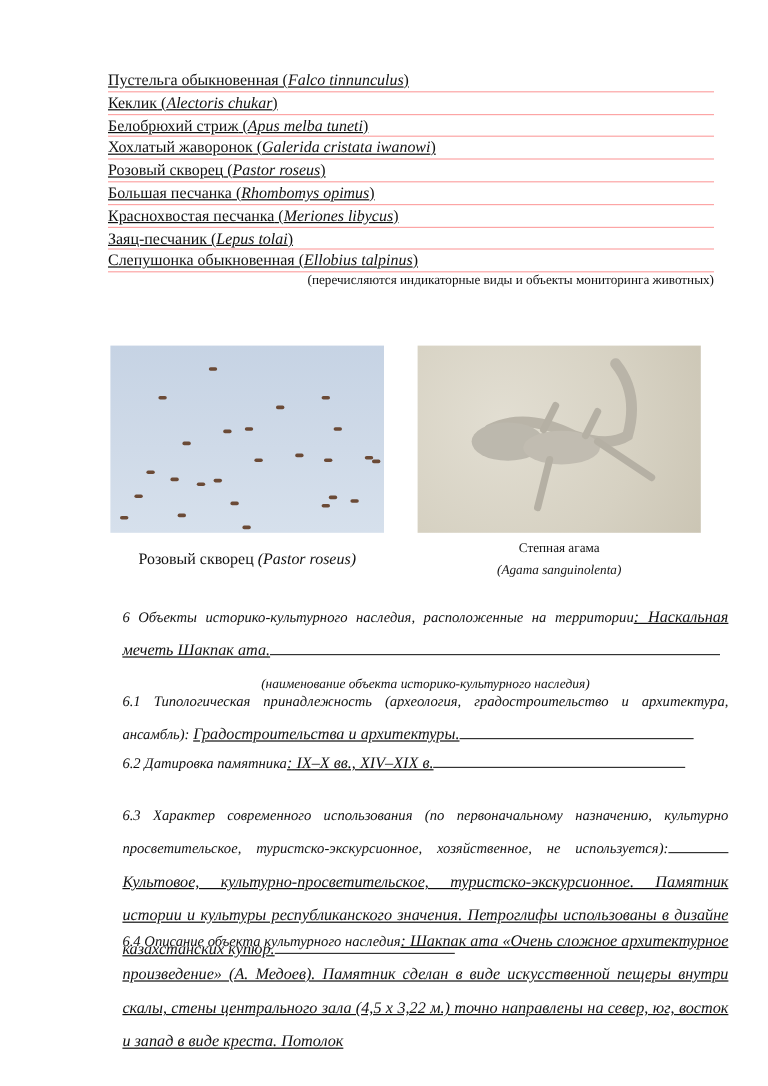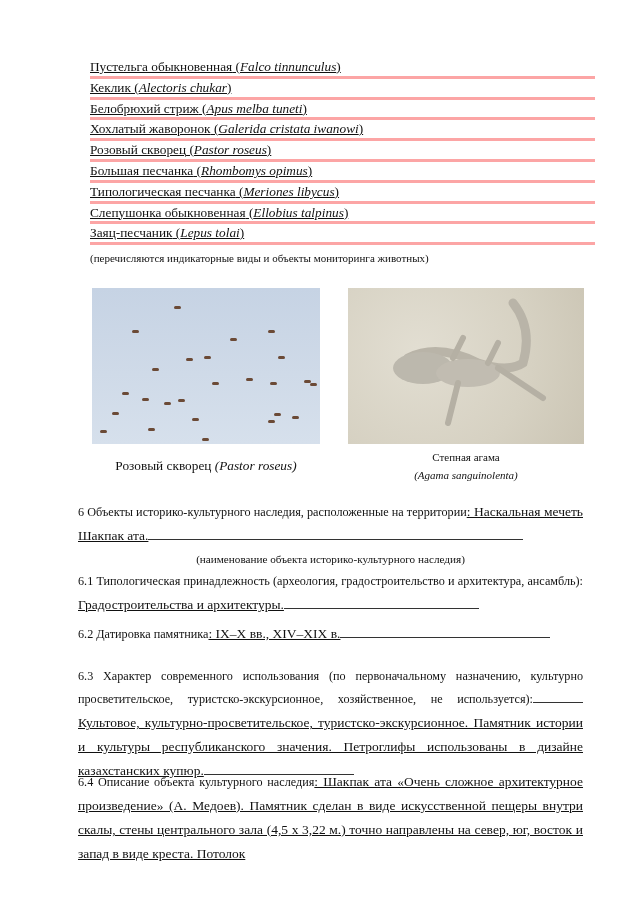--- a/index.html
+++ b/index.html
@@ -1,50 +1,50 @@
 <!DOCTYPE html>
 <html><head>
 <meta charset="utf-8">
 <style>
   html, body { margin:0; padding:0; background:#ffffff; }
   body { width:640px; height:905px; position:relative; overflow:hidden;
          font-family:"Liberation Serif", serif; color:#111; }
   .page { position:absolute; left:90px; top:58px; width:505px; }
-  .species { font-size:13.3px; line-height:17.8px; height:17.8px; border-bottom:3px solid #fca5a5; white-space:nowrap; }
+  .species { font-size:13.3px; line-height:17.8px; height:17.8px; border-bottom:1px solid #fca5a5; white-space:nowrap; }
   .species span.u { text-decoration:underline; }
   .species .lat { font-style:italic; }
   .species.last { font-size:13.5px; padding-left:3px; }
-  .caption-small { font-size:11px; text-align:left; margin-top:6px; line-height:14px; }
+  .caption-small { font-size:11px; text-align:right; margin-top:0; line-height:14px; }
   .photos { position:absolute; left:92px; top:288px; width:500px; height:200px; }
   .photo1 { position:absolute; left:0; top:0; width:228px; height:156px;
             background:linear-gradient(180deg,#c6d3e4 0%,#cfdae8 55%,#d6e0ec 100%); }
   .photo2 { position:absolute; left:256px; top:0; width:236px; height:156px;
             background:radial-gradient(circle at 30% 40%,#e2ded2 0%,#d6d1c2 60%,#cbc5b4 100%); }
   .bird { position:absolute; width:7px; height:3px; background:#6b4a36; border-radius:2px; }
   .cap1 { position:absolute; left:0; top:170px; width:228px; text-align:center; font-size:13.3px; }
   .cap2 { position:absolute; left:256px; top:160px; width:236px; text-align:center; font-size:11px; line-height:18px; }
   .it { font-style:italic; }
-  .sec { position:absolute; left:78px; width:505px; font-size:12.2px; line-height:23px; text-align:justify; }
+  .sec { position:absolute; left:102px; width:505px; font-size:12.2px; line-height:28px; text-align:justify;font-style:italic; }
   .val { font-size:13.5px; text-decoration:underline; }
   .fill { display:inline-block; border-bottom:1px solid #333; vertical-align:baseline; }
   .hint { font-size:11.2px; text-align:center; }
 </style>
 </head>
 <body>
 
 <div class="page" id="species">
     <div class="species"><span class="u">Пустельга обыкновенная</span><span class="u">&nbsp;(</span><span class="u lat">Falco tinnunculus</span><span class="u">)</span></div>
     <div class="species"><span class="u">Кеклик</span><span class="u">&nbsp;(</span><span class="u lat">Alectoris chukar</span><span class="u">)</span></div>
     <div class="species"><span class="u">Белобрюхий стриж</span><span class="u">&nbsp;(</span><span class="u lat">Apus melba tuneti</span><span class="u">)</span></div>
     <div class="species"><span class="u">Хохлатый жаворонок</span><span class="u">&nbsp;(</span><span class="u lat">Galerida cristata iwanowi</span><span class="u">)</span></div>
     <div class="species"><span class="u">Розовый скворец</span><span class="u">&nbsp;(</span><span class="u lat">Pastor roseus</span><span class="u">)</span></div>
     <div class="species"><span class="u">Большая песчанка</span><span class="u">&nbsp;(</span><span class="u lat">Rhombomys opimus</span><span class="u">)</span></div>
-    <div class="species"><span class="u">Типологическая песчанка</span><span class="u">&nbsp;(</span><span class="u lat">Meriones libycus</span><span class="u">)</span></div>
+    <div class="species"><span class="u">Краснохвостая песчанка</span><span class="u">&nbsp;(</span><span class="u lat">Meriones libycus</span><span class="u">)</span></div>
+    <div class="species"><span class="u">Заяц-песчаник</span><span class="u">&nbsp;(</span><span class="u lat">Lepus tolai</span><span class="u">)</span></div>
     <div class="species"><span class="u">Слепушонка обыкновенная</span><span class="u">&nbsp;(</span><span class="u lat">Ellobius talpinus</span><span class="u">)</span></div>
-    <div class="species"><span class="u">Заяц-песчаник</span><span class="u">&nbsp;(</span><span class="u lat">Lepus tolai</span><span class="u">)</span></div>
     <div class="caption-small">(перечисляются индикаторные виды и объекты мониторинга животных)</div>
   </div>
 
 <div class="photos">
   <div class="photo1" id="birds">
       <div class="bird" style="left: 82px; top: 18px;"></div>
       <div class="bird" style="left: 40px; top: 42px;"></div>
       <div class="bird" style="left: 138px; top: 50px;"></div>
       <div class="bird" style="left: 176px; top: 42px;"></div>
       <div class="bird" style="left: 186px; top: 68px;"></div>

